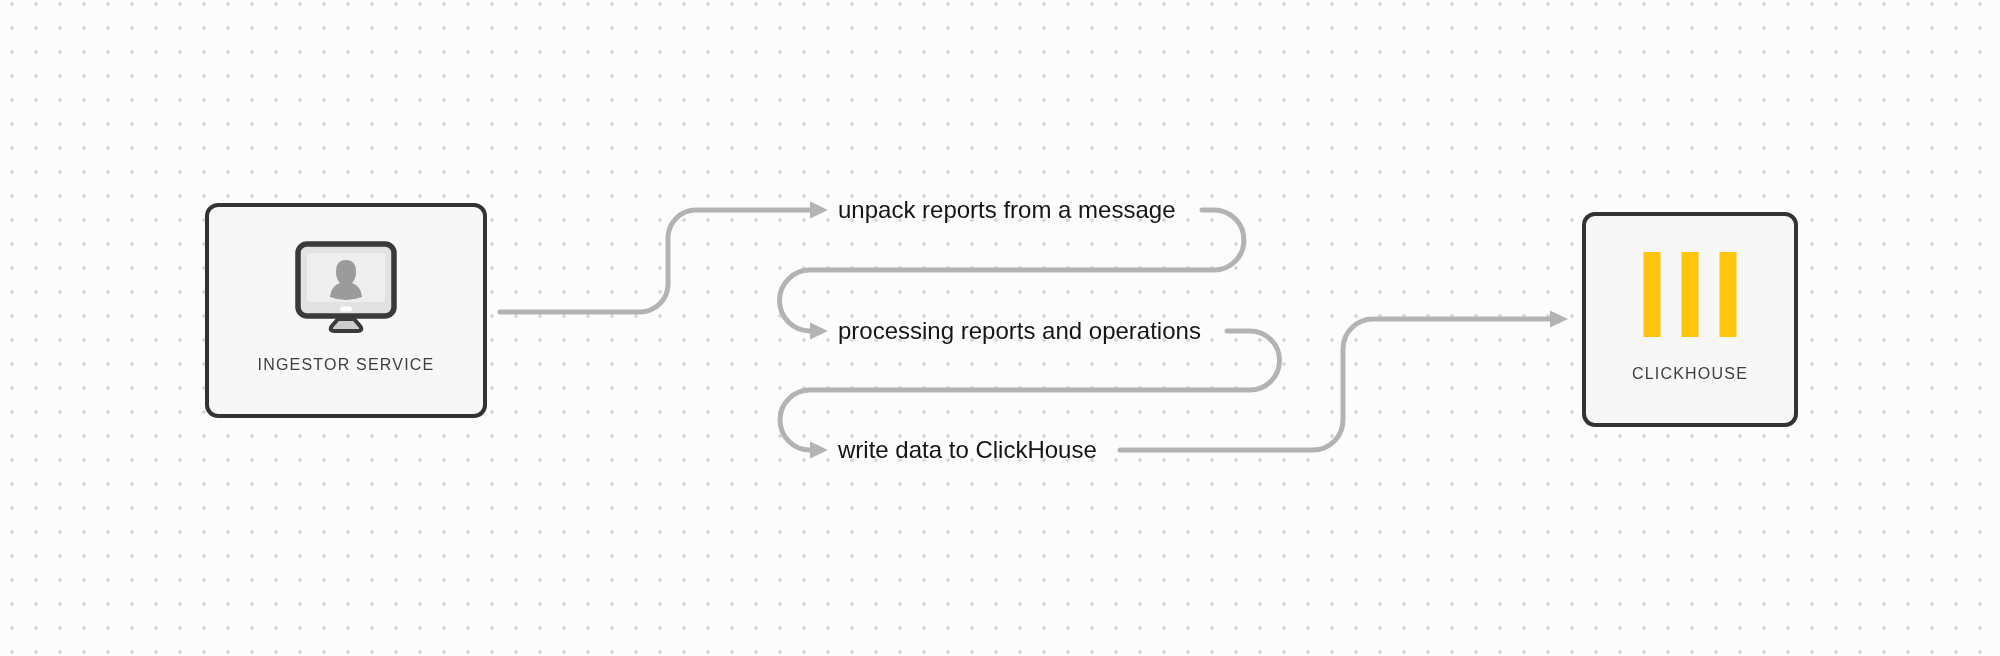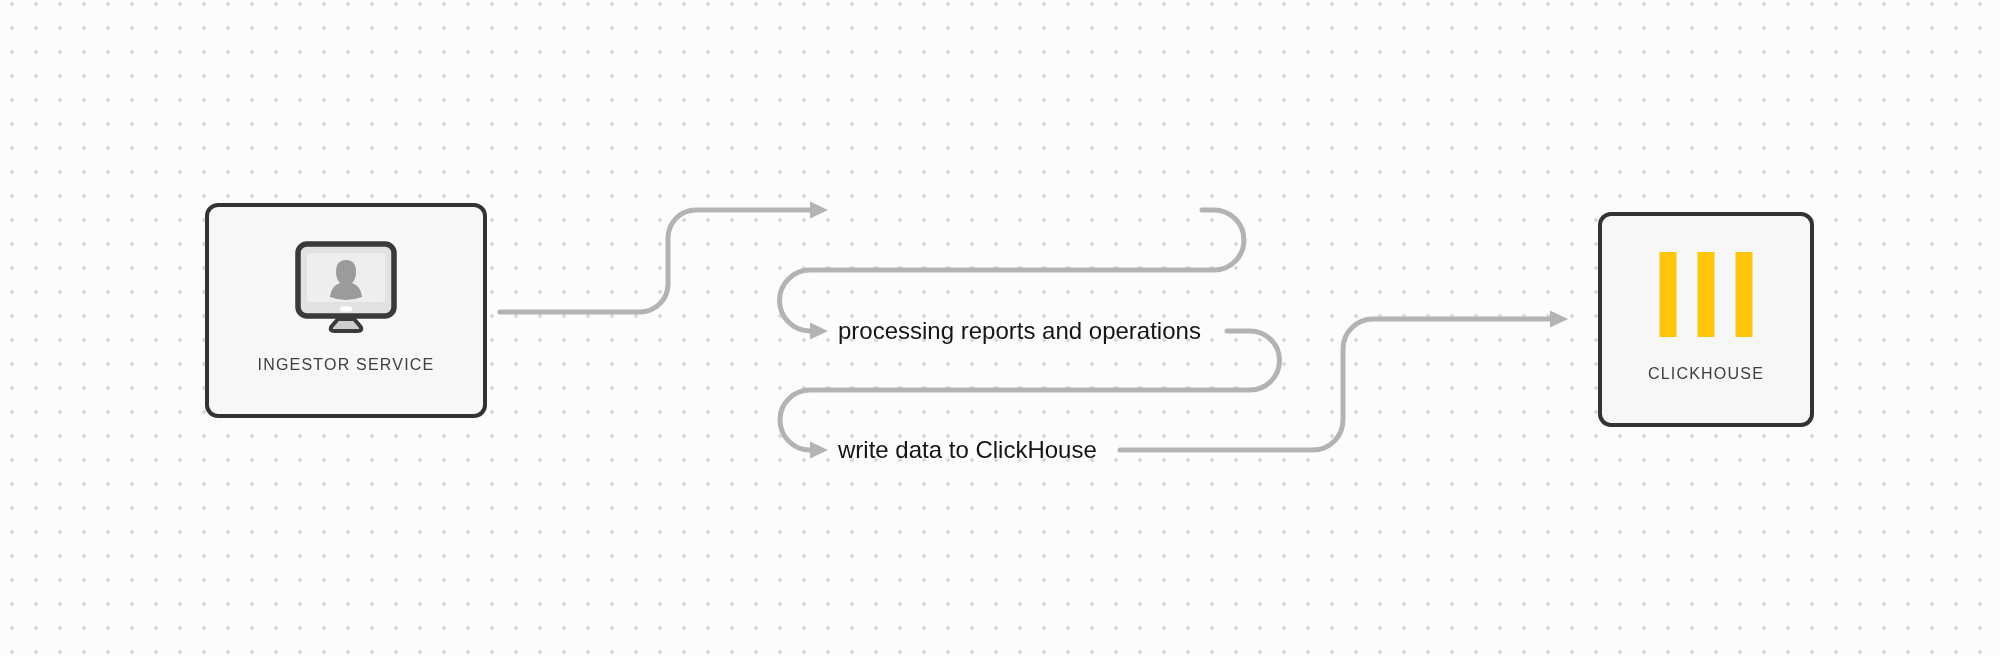--- a/index.html
+++ b/index.html
@@ -36,21 +36,21 @@
   }
 
   .node {
     position: absolute;
     box-sizing: border-box;
     background: var(--node-fill, #f7f7f7);
     border: 4px solid var(--node-border, #333);
     border-radius: 13px;
   }
   #node-ingestor { left: 205px; top: 203px; width: 282px; height: 215px; }
-  #node-clickhouse { left: 1582px; top: 212px; width: 216px; height: 215px; margin-left: 16px; }
+  #node-clickhouse { left: 1582px; top: 212px; width: 216px; height: 215px; }
 
   .node-label {
     position: absolute;
     left: 0; right: 0;
     top: 149px;
     text-align: center;
     font-size: 16px;
     letter-spacing: 1.2px;
     color: var(--node-label-text, #3b3e42);
     white-space: nowrap;
@@ -126,16 +126,17 @@
 
   <div class="node" id="node-clickhouse">
     <div class="bars">
       <div class="bar"></div>
       <div class="bar"></div>
       <div class="bar"></div>
     </div>
     <div class="node-label">CLICKHOUSE</div>
   </div>
 
+  <div class="step" id="step-1">unpack reports from a message</div>
   <div class="step" id="step-3">write data to ClickHouse</div>
   <div class="step" id="step-2">processing reports and operations</div>
 
 </div>
 
 </body></html>

